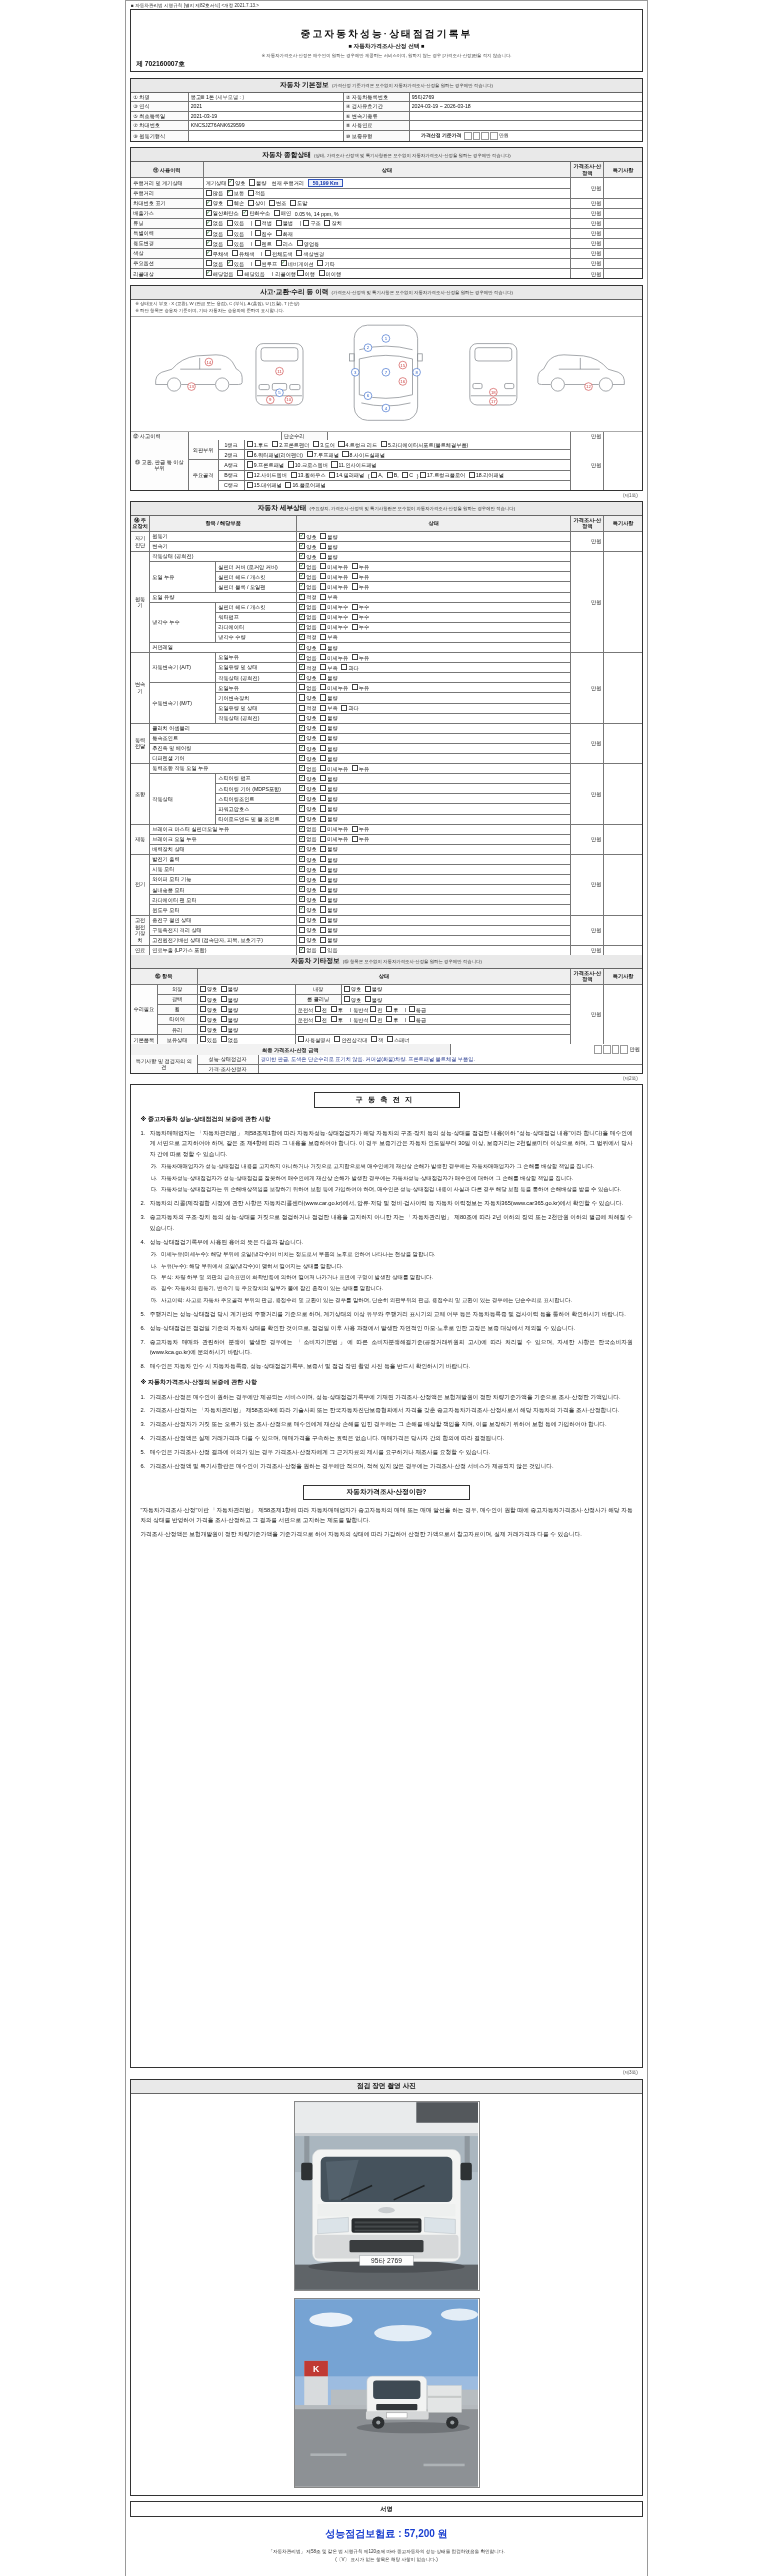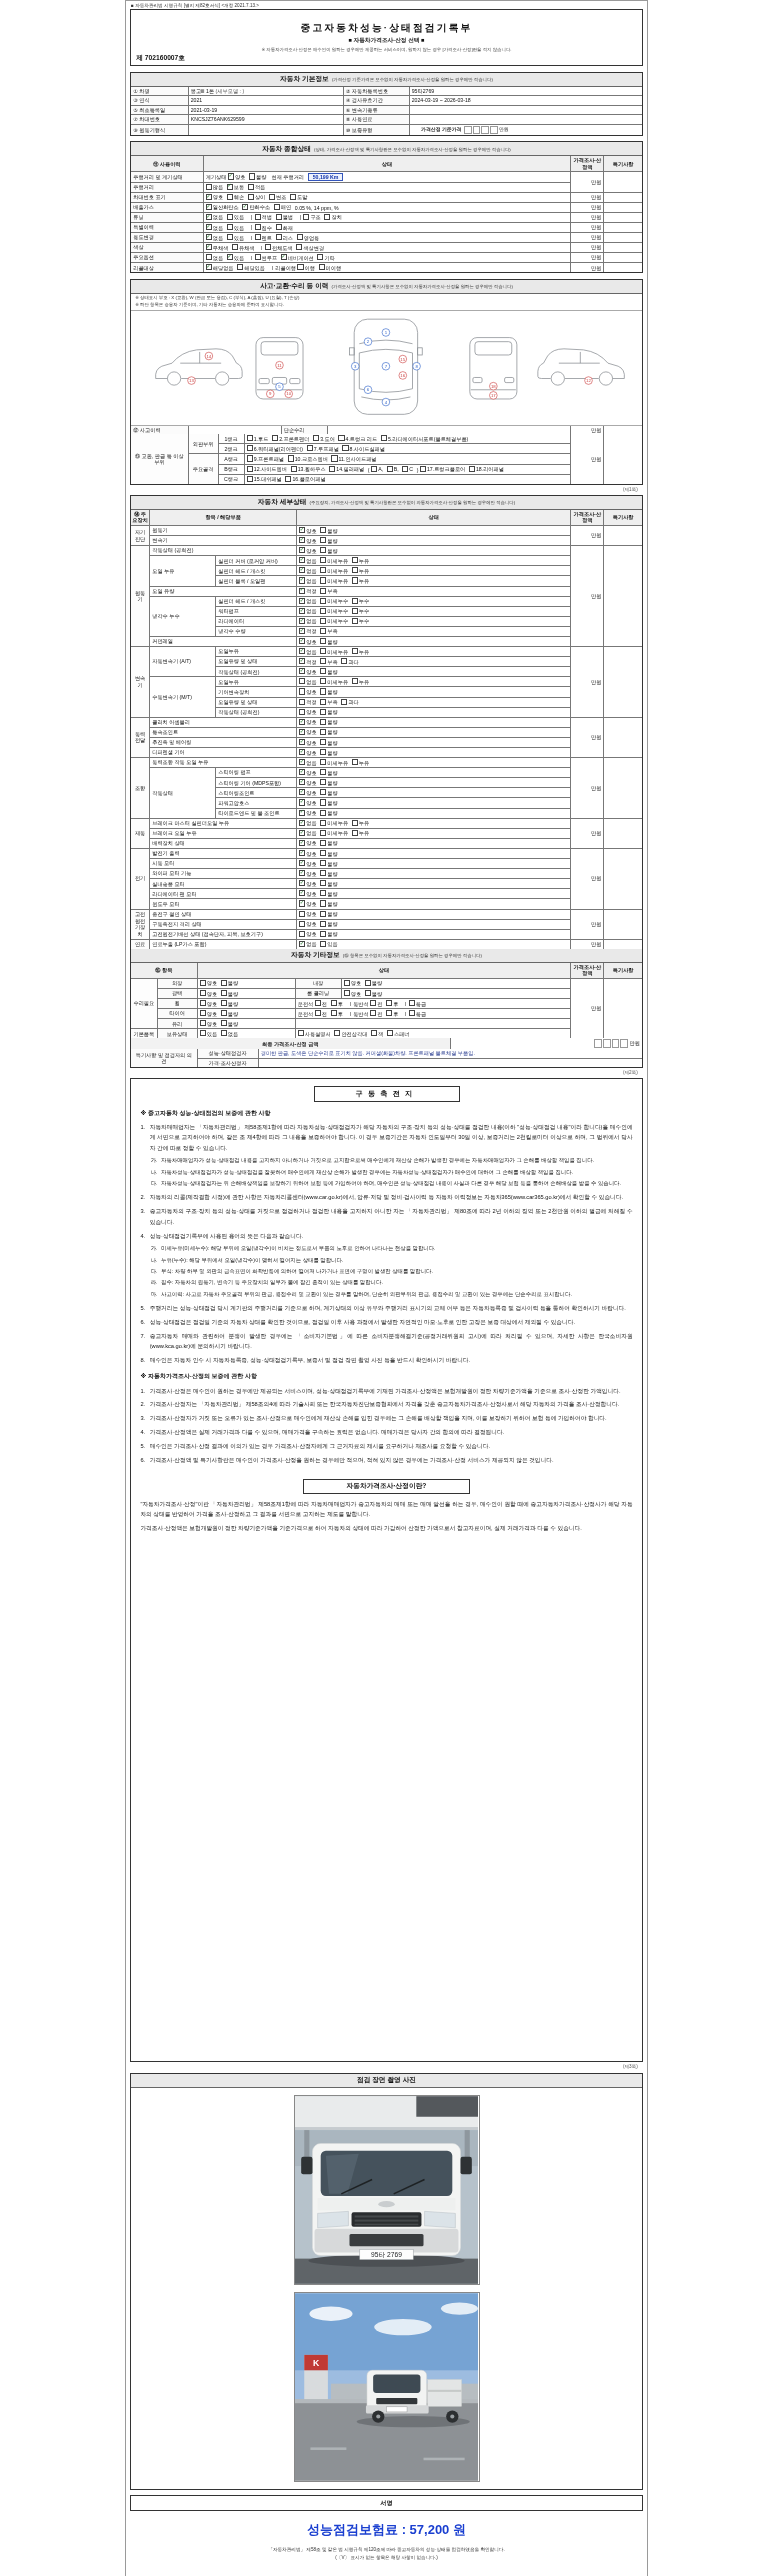--- a/index.html
+++ b/index.html
@@ -1,21 +1,21 @@
 <!DOCTYPE html>
 <html style="font-size:8.2px"><head>
 <meta charset="utf-8">
 <style>
   html,body{margin:0;padding:0;background:#fff;}
   body{width:773px;height:2576px;position:relative;font-family:"Liberation Sans","DejaVu Sans",sans-serif;color:#111;}
   .page{width:523px;margin:0 auto;height:2576px;box-sizing:border-box;border-left:0.5px solid #9a9a9a;border-right:0.5px solid #9a9a9a;border-top:0.5px solid #9a9a9a;padding:1px 4.1px 0;background:#fff;overflow:hidden;}
   .topnote{font-size:4.6px;color:#333;padding:0.5px 1px 1.5px;}
   .box{border:0.8px solid #333;margin-bottom:5.2px;background:#fff;}
   .hdr{text-align:center;padding:3.1px 5.2px 2.1px;}
-  .doc-title{font-size:9.8px;font-weight:bold;letter-spacing:2.1px;margin-top:9px;}
+  .doc-title{font-size:9.8px;font-weight:bold;letter-spacing:2.1px;margin-top:15px;}
   .doc-sub{font-size:5.7px;font-weight:bold;margin-top:2.1px;}
   .doc-note{font-size:4.4px;color:#444;margin-top:1.5px;}
   .doc-no{font-size:6.7px;font-weight:bold;text-align:left;margin-top:2.6px;}
   .sec-title{background:#e9e9e9;border-bottom:0.5px solid #666;text-align:center;padding:1.5px 1px;}
   .sec-title .st{font-weight:bold;font-size:6.7px;}
   .sec-title .sub{font-weight:normal;font-size:4.4px;color:#333;margin-left:3.1px;}
   table.ftab{border-collapse:collapse;width:100%;table-layout:fixed;}
   table.ftab td{border:0.5px solid #777;padding:1px 2.1px;font-size:5.2px;vertical-align:middle;line-height:1.25;overflow:hidden;}
   table.ftab{border-style:hidden;}
   tr.thr td{background:#efefef;text-align:center;font-weight:bold;font-size:5.2px;padding:1px;}
@@ -57,21 +57,21 @@
   .nt-sub .nt-n{width:10.3px;}
   .pricing-box{margin-top:13.4px;}
   .pricing-title{display:block;width:165px;margin:0 auto 6.2px;border:0.7px solid #333;text-align:center;font-weight:bold;font-size:6.7px;padding:2.1px 0;}
   .pricing-box p{font-size:5.7px;line-height:9.8px;text-align:justify;margin:4.1px 0;}
   
   .photos-box{padding-bottom:7.2px;}
   .photo-frame{width:184px;margin:7.2px auto 0;border:0.5px solid #888;line-height:0;}
   
   .sign-box{margin-bottom:3.1px;}
   .sign-row{text-align:center;font-weight:bold;font-size:6.2px;padding:2.6px 0;}
-  .insurance{color:#1a3fd0;font-weight:bold;font-size:13px;text-align:center;margin:9.3px 0 7.2px;}
+  .insurance{color:#1a3fd0;font-weight:bold;font-size:10px;text-align:center;margin:9.3px 0 7.2px;}
   .footer-note{font-size:4.6px;color:#333;text-align:center;line-height:1.7;}
 </style>
 </head>
 <body>
 
 <div class="page">
 
   <div class="topnote"><span>■ 자동차관리법 시행규칙 [별지 제82호서식] &lt;개정 2021.7.13.&gt;</span></div>
 
   <div class="box hdr">

